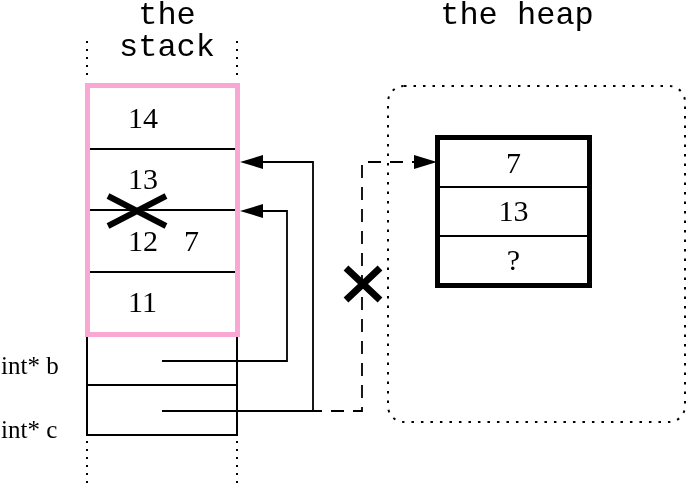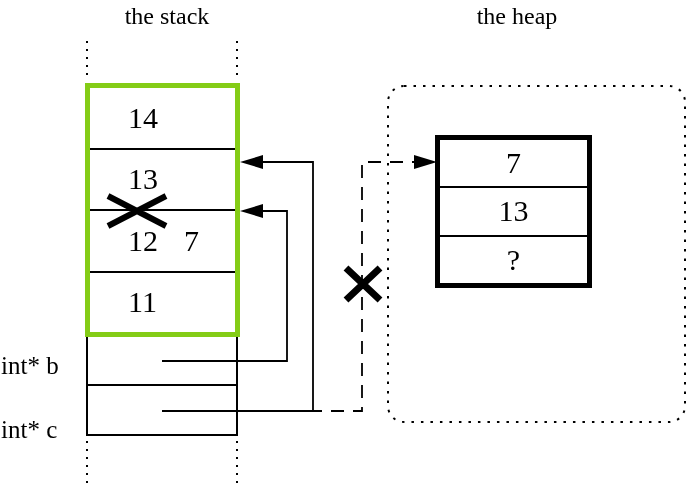--- a/index.html
+++ b/index.html
@@ -2,29 +2,29 @@
 <html><head>
 <meta charset="utf-8">
 <style>
   html,body{margin:0;padding:0;background:#fff;}
   #canvas{
     position:relative;width:692px;height:489px;background:#fff;
     font-family:"Liberation Serif","DejaVu Serif",serif;color:#000;overflow:hidden;
   }
   .title{
     position:absolute;top:0;width:160px;height:32px;line-height:32px;
-    text-align:center;font-size:24px;
+    text-align:center;font-size:32px;font-family:Liberation Mono, monospace;
   }
   #stack-title{left:87px;}
   #heap-title{left:437px;}
 
   
   #stack-frame{
     position:absolute;left:85px;top:83px;width:155px;height:254px;
-    box-sizing:border-box;border:5px solid #84cc16;background:#fff;
+    box-sizing:border-box;border:5px solid #f9a8d4;background:#fff;
     display:flex;flex-direction:column;
   }
   .s-row{
     flex:1;display:flex;align-items:center;
     font-size:30px;padding-left:38px;box-sizing:border-box;
   }
   .s-row.sep{border-top:2px solid #000;}
   .overwrite{margin-left:26px;}
 
   

